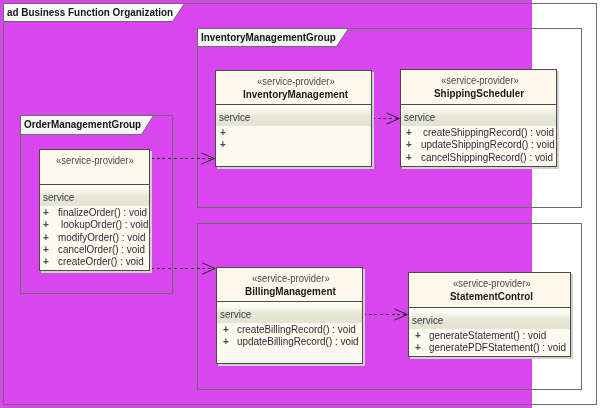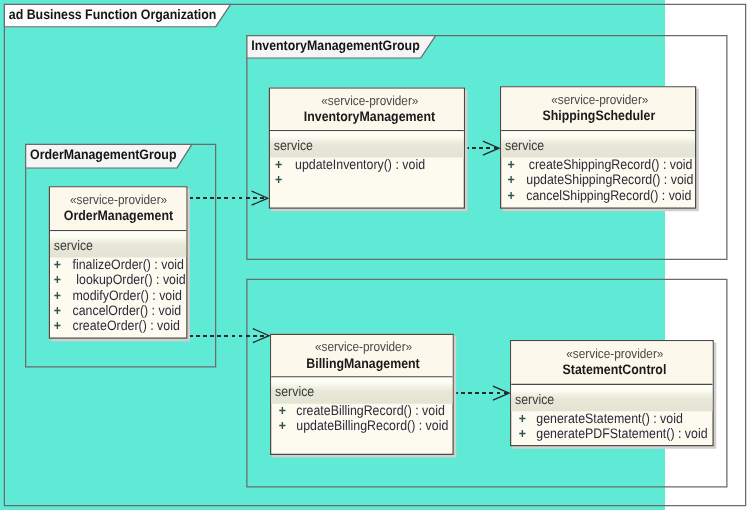--- a/index.html
+++ b/index.html
@@ -1,18 +1,18 @@
 <!DOCTYPE html>
 <html><head>
 <meta charset="utf-8">
 <style>
   html,body{margin:0;padding:0;background:#ffffff;}
   body{width:600px;height:408px;overflow:hidden;
        font-family:"Liberation Sans",sans-serif;}
-  #canvas{position:relative;width:532px;height:408px;background:#5eead4;}
+  #canvas{position:relative;width:532px;height:408px;background:#d946ef;}
 
   
   .nx{display:inline-block;transform:scaleX(0.9);transform-origin:left top;
       white-space:nowrap;line-height:1;font-size:11px;}
 
   
   .frame{position:absolute;box-sizing:border-box;border:1px solid #6b6b6b;background:transparent;}
   .frame-tab{position:absolute;box-sizing:border-box;}
   .frame-tab svg{display:block;}
   .frame-tab-label{position:absolute;color:#141414;font-weight:bold;}
@@ -78,21 +78,20 @@
       <path d="M386.3,112.9 L399.3,118.5 L386.3,124.1"></path>
       <path d="M394.3,308.9 L407.3,314.5 L394.3,320.1"></path>
     </g>
   </svg>
 
   <div id="class-layer">
       <div class="cls-shadow" style="left: 41px; top: 151px; width: 111px; height: 122px;"></div>
       <div class="cls" style="left: 39px; top: 149px; width: 111px; height: 122px;">
         <div class="cls-head" style="height: 35px;"></div>
         <div class="stereo" style="top: 0px; left: 16.1313px;"><span class="nx">«service-provider»</span></div>
-        <div class="clsname" style="top: 13px; left: 11.2586px;"><span class="nx">OrderManagement</span></div>
         <div class="comp-title" style="left: 0px; right: 0px; top: 35px; height: 21px;">
           <span class="nx">service</span>
         </div>
         <div class="vis" style="left: 3.2px; top: 52.2px;"><span class="nx">+</span></div>
         <div class="op" style="left: 17.6px; top: 52.2px;"><span class="nx">finalizeOrder() : void</span></div>
         <div class="vis" style="left: 3.2px; top: 64.4px;"><span class="nx">+</span></div>
         <div class="op" style="left: 21px; top: 64.4px; text-decoration: underline;"><span class="nx">lookupOrder() : void</span></div>
         <div class="vis" style="left: 3.2px; top: 76.6px;"><span class="nx">+</span></div>
         <div class="op" style="left: 17.6px; top: 76.6px;"><span class="nx">modifyOrder() : void</span></div>
         <div class="vis" style="left: 3.2px; top: 88.8px;"><span class="nx">+</span></div>
@@ -102,21 +101,20 @@
       </div>
       <div class="cls-shadow" style="left: 217px; top: 72px; width: 157px; height: 97px;"></div>
       <div class="cls" style="left: 215px; top: 70px; width: 157px; height: 97px;">
         <div class="cls-head" style="height: 34px;"></div>
         <div class="stereo" style="top: 0px; left: 40.6313px;"><span class="nx">«service-provider»</span></div>
         <div class="clsname" style="top: 13px; left: 26.9625px;"><span class="nx">InventoryManagement</span></div>
         <div class="comp-title" style="left: 0px; right: 0px; top: 34px; height: 21px;">
           <span class="nx">service</span>
         </div>
         <div class="vis" style="left: 3.8px; top: 51.2px;"><span class="nx">+</span></div>
-        <div class="op" style="left: 20.4px; top: 51.2px;"><span class="nx">updateInventory() : void</span></div>
         <div class="vis" style="left: 3.8px; top: 63.4px;"><span class="nx">+</span></div>
       </div>
       <div class="cls-shadow" style="left: 402px; top: 71px; width: 157px; height: 98px;"></div>
       <div class="cls" style="left: 400px; top: 69px; width: 157px; height: 98px;">
         <div class="cls-head" style="height: 35px;"></div>
         <div class="stereo" style="top: 0px; left: 39.6313px;"><span class="nx">«service-provider»</span></div>
         <div class="clsname" style="top: 13px; left: 33.3945px;"><span class="nx">ShippingScheduler</span></div>
         <div class="comp-title" style="left: 0px; right: 0px; top: 35px; height: 21px;">
           <span class="nx">service</span>
         </div>

